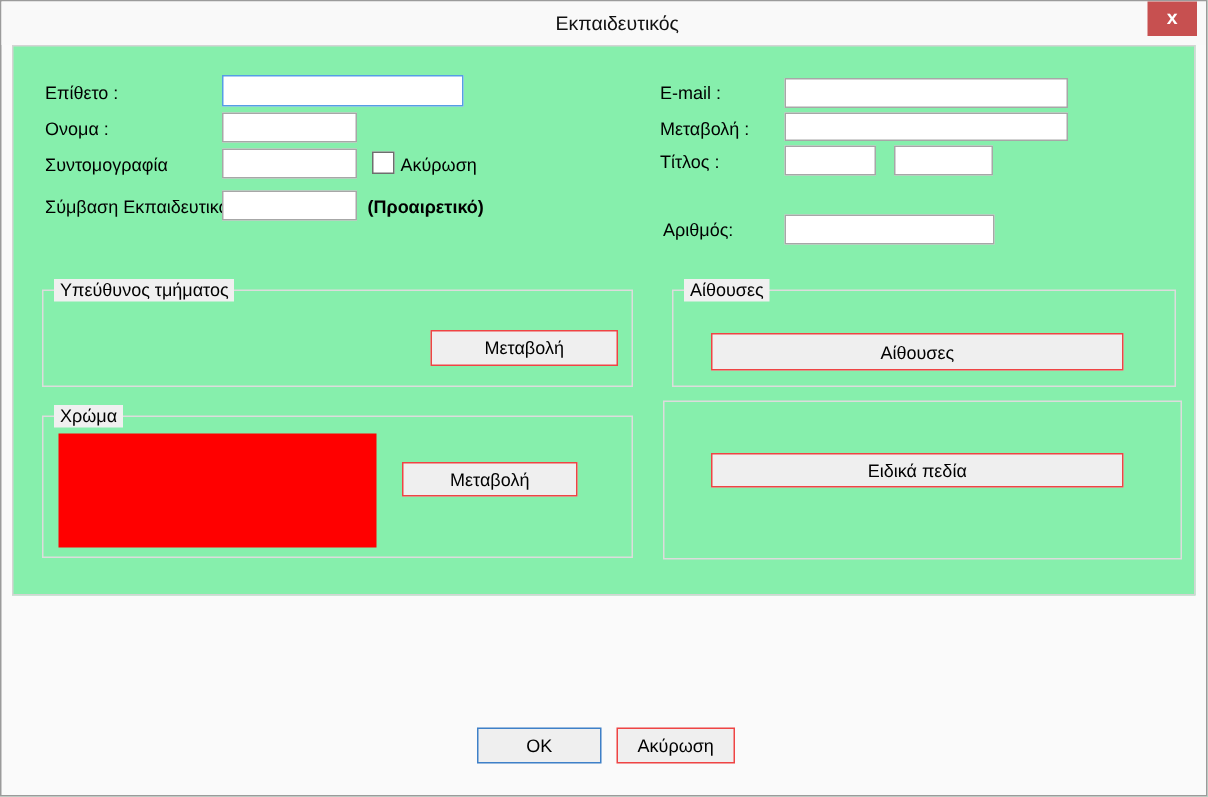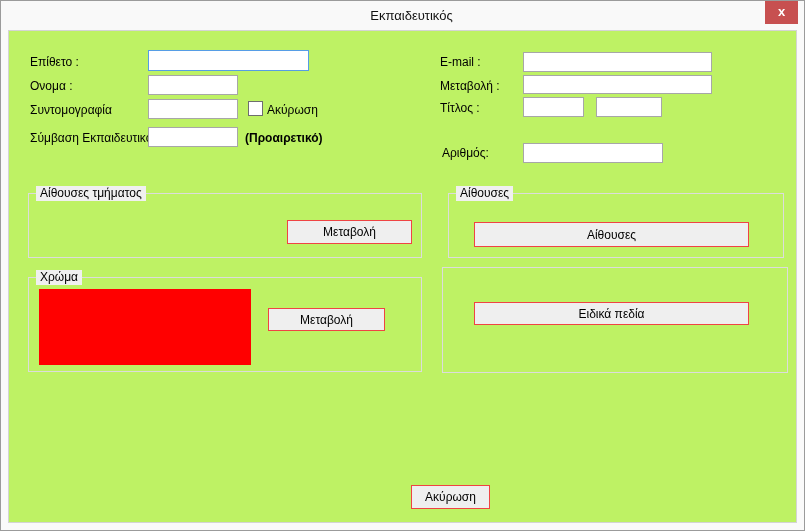--- a/index.html
+++ b/index.html
@@ -24,22 +24,22 @@
   .title {
     width:100%; text-align:center; line-height:29px; font-size:13px; color:#111;padding-left:18px;
   }
   .close-btn {
     position:absolute; left:764px; top:0; width:33px; height:23px;
     background:#c75050; color:#fff; font-weight:bold; font-size:13px;
     text-align:center; line-height:22px; cursor:pointer;
   }
 
   .panel {
-    position:absolute; left:7px; top:29px; width:789px; height:493px;
-    background:#bef264; border:1px solid #d4d4d4;
+    position:absolute; left:7px; top:29px; width:789px; height:367px;
+    background:#86efac; border:1px solid #d4d4d4;
   }
 
   .lbl { position:absolute; height:20px; line-height:20px; white-space:nowrap; }
   .lbl.bold { font-weight:bold; }
 
   .txt {
     position:absolute; background:#fff; border:1px solid #a7a7a7;
     padding:1px 3px; font:inherit; outline:none;
   }
   .txt.focus { border:1px solid #569de5; }
@@ -99,34 +99,35 @@
     <input class="txt" style="left: 514px; top: 44px; width: 189px; height: 19px;" value="">
 
     <div class="lbl" style="left:431px; top:67px;">Τίτλος :</div>
     <input class="txt" style="left: 514px; top: 66px; width: 61px; height: 20px;" value="">
     <input class="txt" style="left: 587px; top: 66px; width: 66px; height: 20px;" value="">
 
     <div class="lbl" style="left:433px; top:112px;">Αριθμός:</div>
     <input class="txt" style="left: 514px; top: 112px; width: 140px; height: 20px;" value="">
 
     <div class="groupbox" style="left:19px; top:162px; width:394px; height:65px;">
-      <div class="gb-caption">Αίθουσες τμήματος</div>
+      <div class="gb-caption">Υπεύθυνος τμήματος</div>
     </div>
     <button class="btn" style="left:278px; top:189px; width:125px; height:24px;">Μεταβολή</button>
 
     <div class="groupbox" style="left:439px; top:162px; width:336px; height:65px;">
       <div class="gb-caption">Αίθουσες</div>
     </div>
     <button class="btn" style="left:465px; top:191px; width:275px; height:25px;">Αίθουσες</button>
 
     <div class="groupbox" style="left:19px; top:246px; width:394px; height:95px;">
       <div class="gb-caption">Χρώμα</div>
     </div>
     <div class="swatch" style="left: 30px; top: 258px; width: 212px; height: 76px; background: rgb(255, 0, 0);"></div>
     <button class="btn" style="left:259px; top:277px; width:117px; height:23px;">Μεταβολή</button>
 
     <div class="groupbox" style="left:433px; top:236px; width:346px; height:106px;"></div>
     <button class="btn" style="left:465px; top:271px; width:275px; height:23px;">Ειδικά πεδία</button>
 
+    <button class="btn default" style="left:309px; top:454px; width:83px; height:24px;">OK</button>
     <button class="btn" style="left:402px; top:454px; width:79px; height:24px;">Ακύρωση</button>
 
   </div>
 </div>
 
 </body></html>

